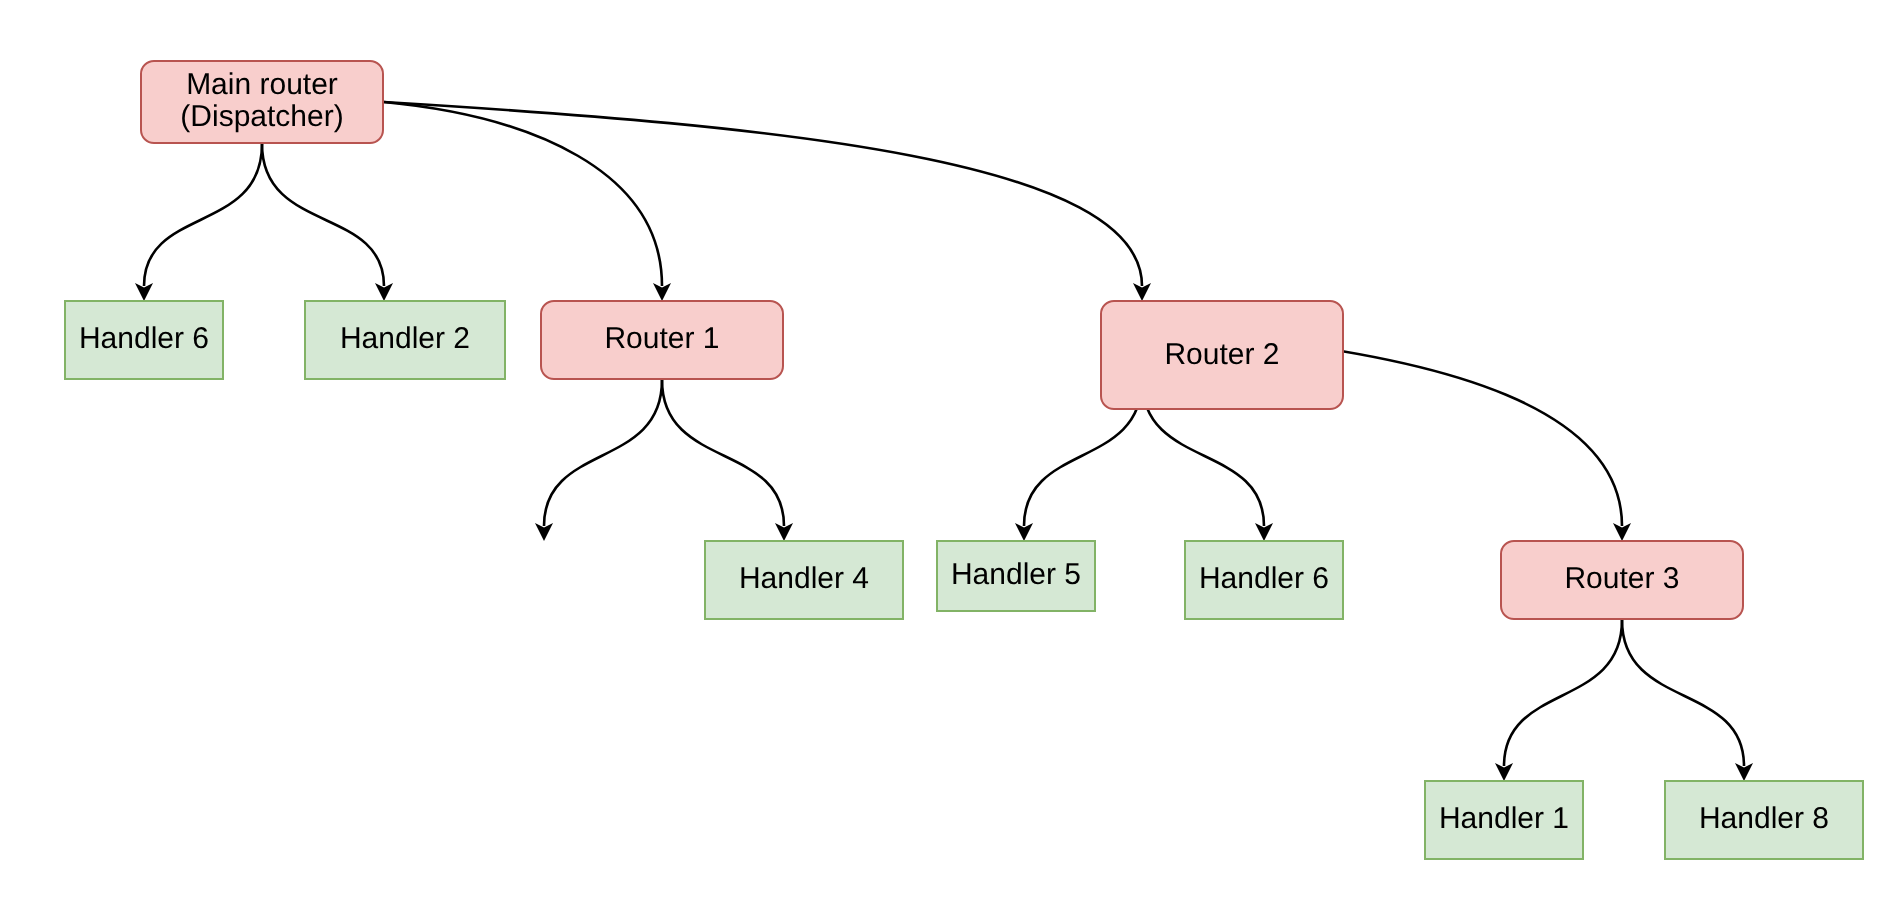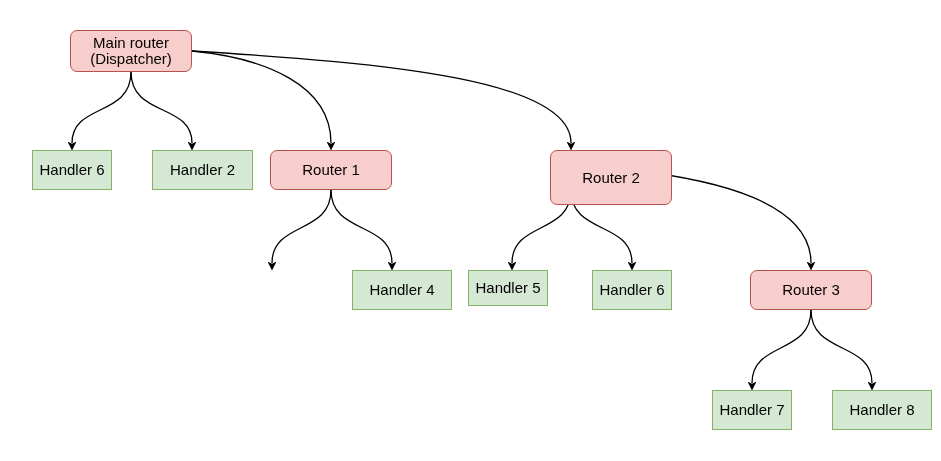--- a/index.html
+++ b/index.html
@@ -103,20 +103,20 @@
 
   <div class="node handler" style="left:592px; top:270px; width:80px; height:40px;text-align:center;">
     <span>Handler 6</span>
   </div>
 
   <div class="node router" style="left:750px; top:270px; width:122px; height:40px;">
     <span>Router 3</span>
   </div>
 
   <div class="node handler" style="left:712px; top:390px; width:80px; height:40px;">
-    <span>Handler 7</span>
+    <span>Handler 1</span>
   </div>
 
   <div class="node handler" style="left:832px; top:390px; width:100px; height:40px;">
     <span>Handler 8</span>
   </div>
 
 </div>
 
 </body></html>

